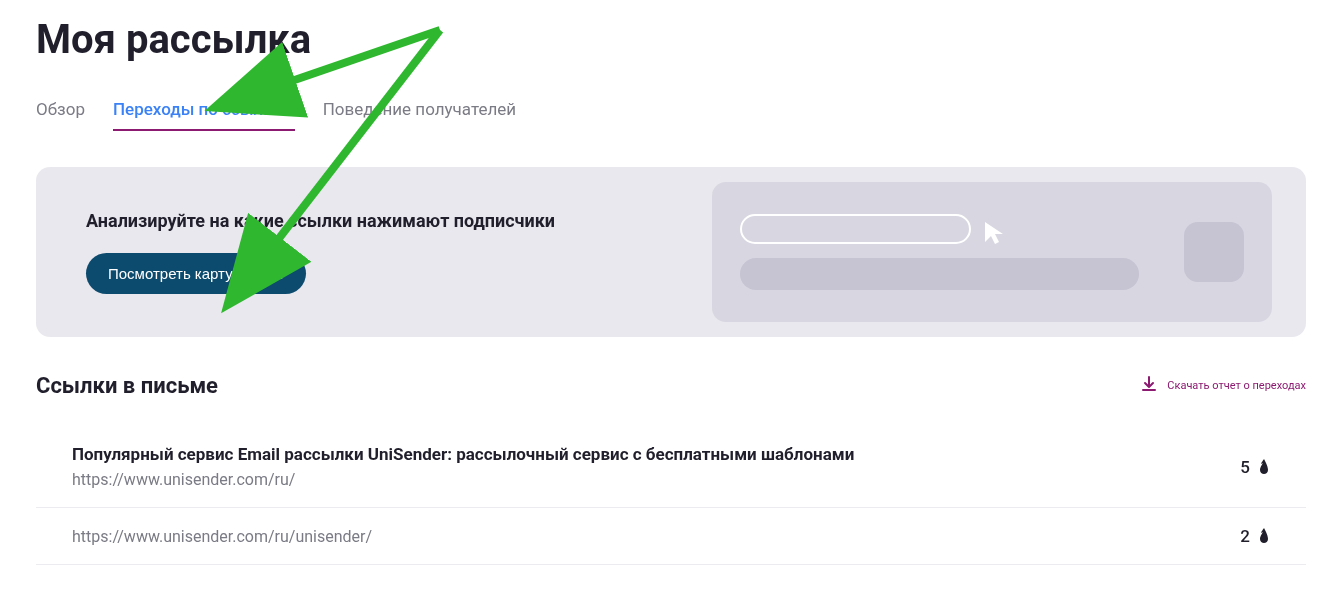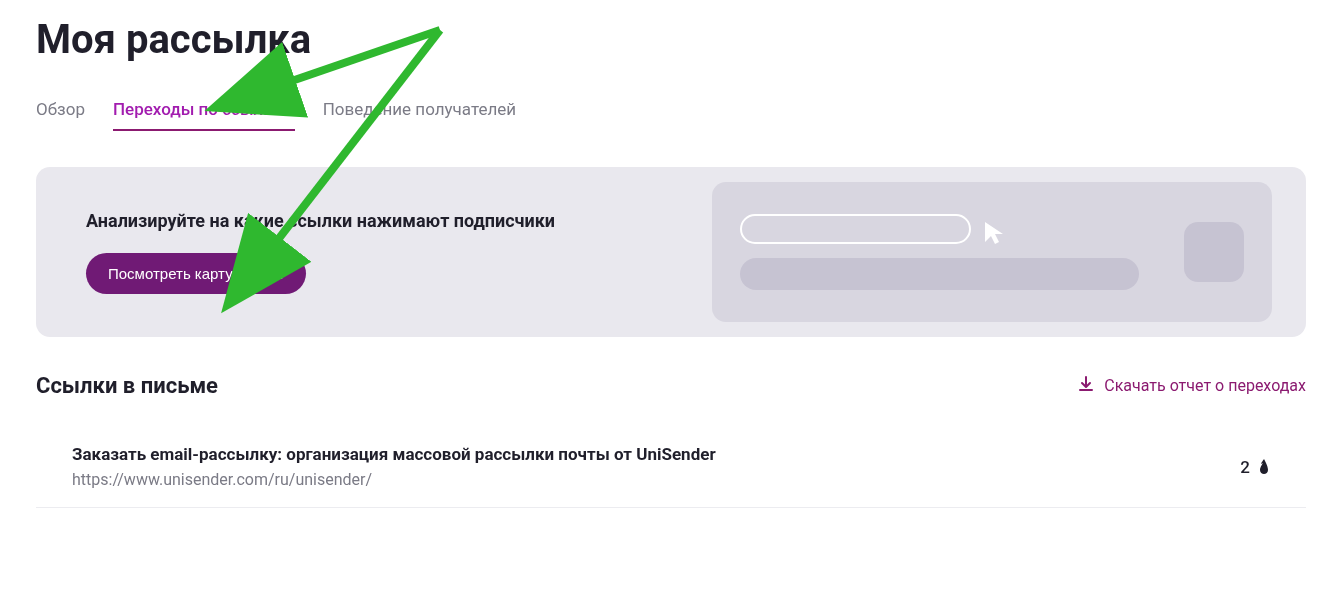--- a/index.html
+++ b/index.html
@@ -23,21 +23,21 @@
     gap: 28px;
     padding: 28px 36px 0 36px;
     font-size: 17px;
   }
   .tab {
     color: #7b7b86;
     padding-bottom: 10px;
     cursor: pointer;
   }
   .tab.active {
-    color: #a21caf;
+    color: #3b82f6;
     border-bottom: 2px solid #8b1a70;
     font-weight: 500;
   }
   .banner {
     margin: 36px 36px 0 36px;
     background: #e9e8ee;
     border-radius: 14px;
     padding: 30px 34px 30px 50px;
     display: flex;
     align-items: center;
@@ -46,21 +46,21 @@
     height: 170px;
   }
   .banner-left { max-width: 560px; }
   .banner-title {
     font-size: 18px;
     font-weight: 700;
     color: #201f2b;
     margin-bottom: 22px;
   }
   .banner-btn {
-    background: #701a75;
+    background: #0c4a6e;
     color: #fff;
     border: none;
     border-radius: 22px;
     padding: 12px 22px;
     font-size: 15px;
     cursor: pointer;
   }
   .banner-illustration {
     background: #d8d6e0;
     border-radius: 14px;
@@ -105,21 +105,21 @@
     padding: 36px 36px 10px 36px;
     gap: 20px;
   }
   .section-title {
     font-size: 22px;
     font-weight: 700;
     color: #201f2b;
   }
   .download-link {
     color: #8b1a70;
-    font-size: 16px;
+    font-size: 11px;
     display: flex;
     align-items: center;
     gap: 10px;
     cursor: pointer;
   }
   .list {
     padding: 0 36px;
   }
   .list-card {
     border-radius: 14px;
@@ -200,21 +200,34 @@
       </svg>
     </span>
     <span>Скачать отчет о переходах</span>
   </div>
 </div>
 
 <div class="list">
   <div class="list-card">
     <div class="list-item">
       <div class="item-left">
-        <div class="item-title">Заказать email-рассылку: организация массовой рассылки почты от UniSender</div>
+        <div class="item-title">Популярный сервис Email рассылки UniSender: рассылочный сервис с бесплатными шаблонами</div>
+        <div class="item-url">https://www.unisender.com/ru/</div>
+      </div>
+      <div class="item-right">
+        <span>5</span>
+        <span class="fire-icon">
+          <svg width="12" height="16" viewBox="0 0 12 16">
+            <path d="M6 0 C6 0 3 4 3 5 C3 5 5 4 5 4 C5 4 2 8 2 11 C2 13.5 4 15 6 15 C8 15 10 13.5 10 11 C10 7 6 0 6 0 Z" fill="#201f2b"></path>
+          </svg>
+        </span>
+      </div>
+    </div>
+    <div class="list-item">
+      <div class="item-left">
         <div class="item-url">https://www.unisender.com/ru/unisender/</div>
       </div>
       <div class="item-right">
         <span>2</span>
         <span class="fire-icon">
           <svg width="12" height="16" viewBox="0 0 12 16">
             <path d="M6 0 C6 0 3 4 3 5 C3 5 5 4 5 4 C5 4 2 8 2 11 C2 13.5 4 15 6 15 C8 15 10 13.5 10 11 C10 7 6 0 6 0 Z" fill="#201f2b"></path>
           </svg>
         </span>
       </div>

